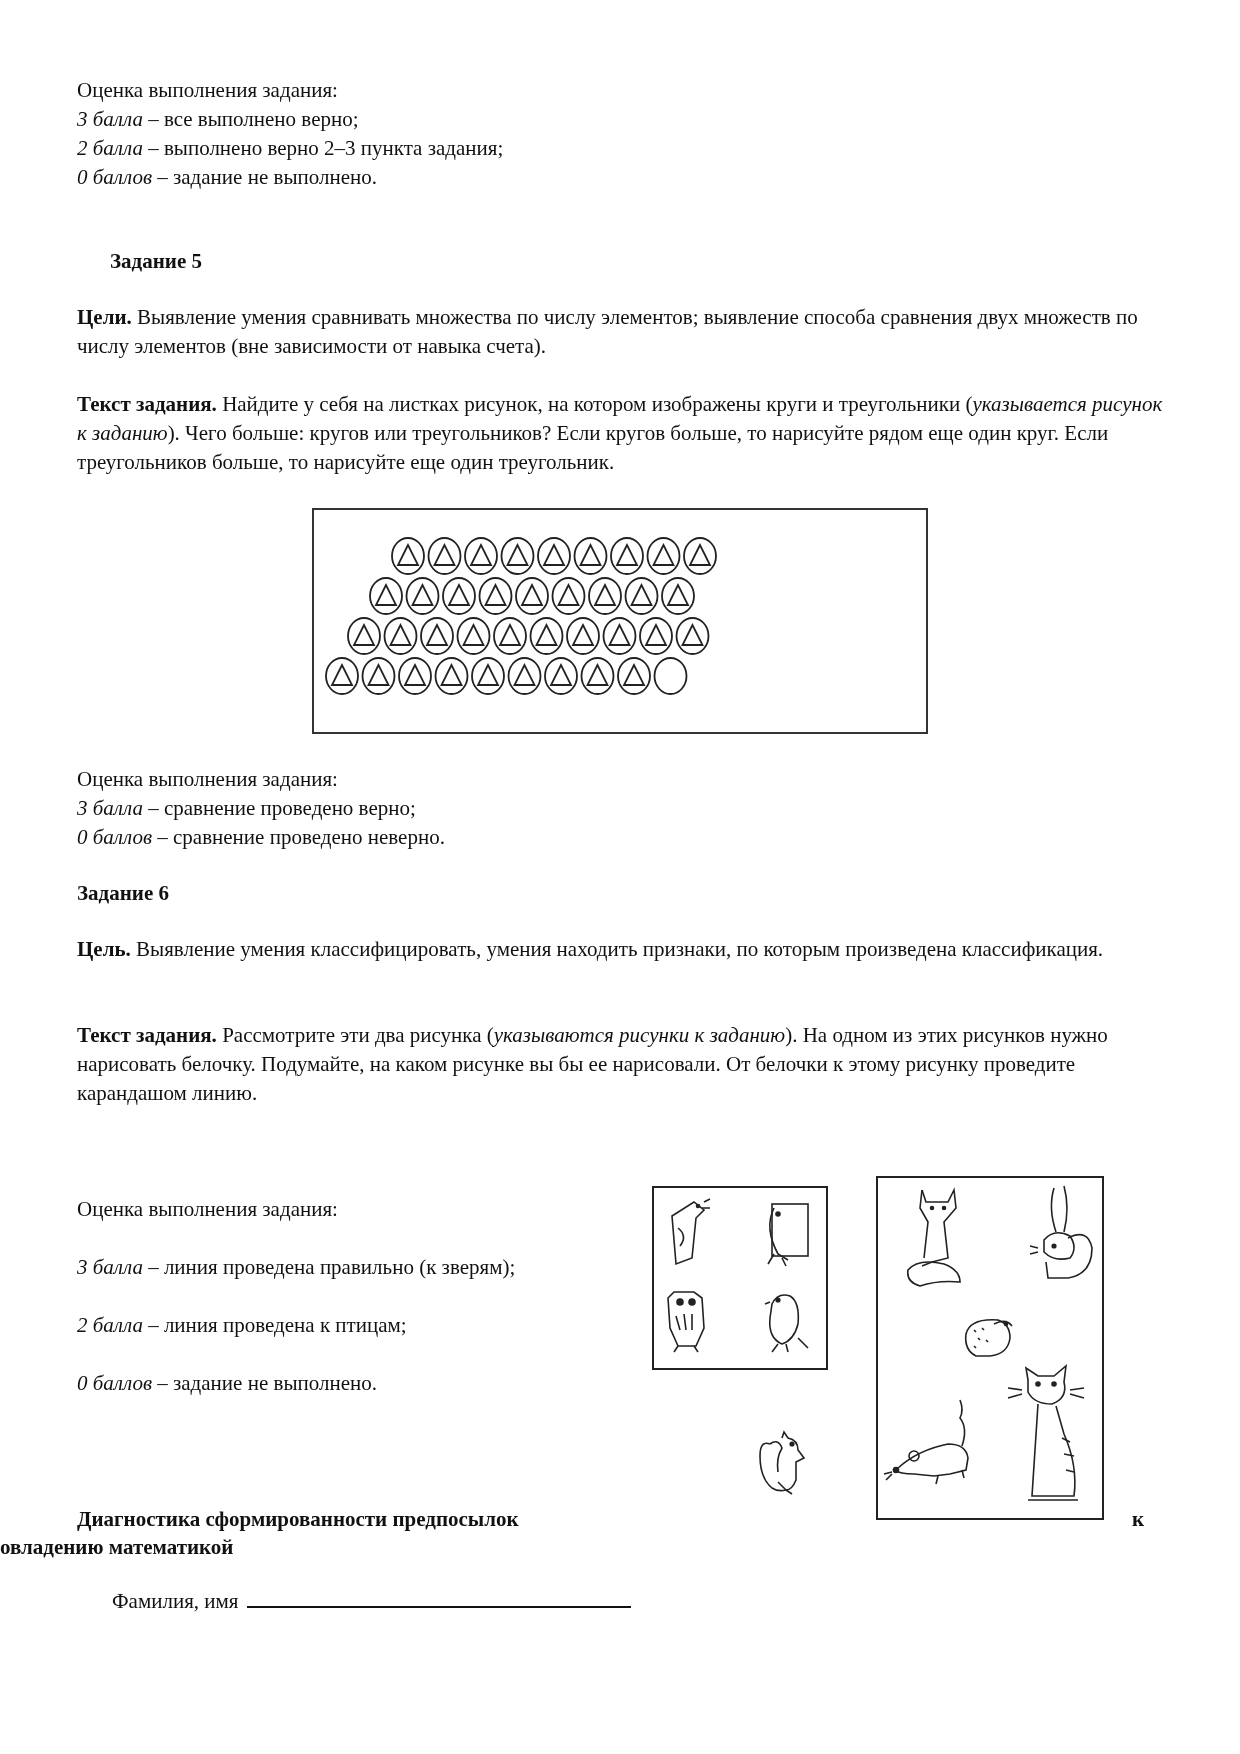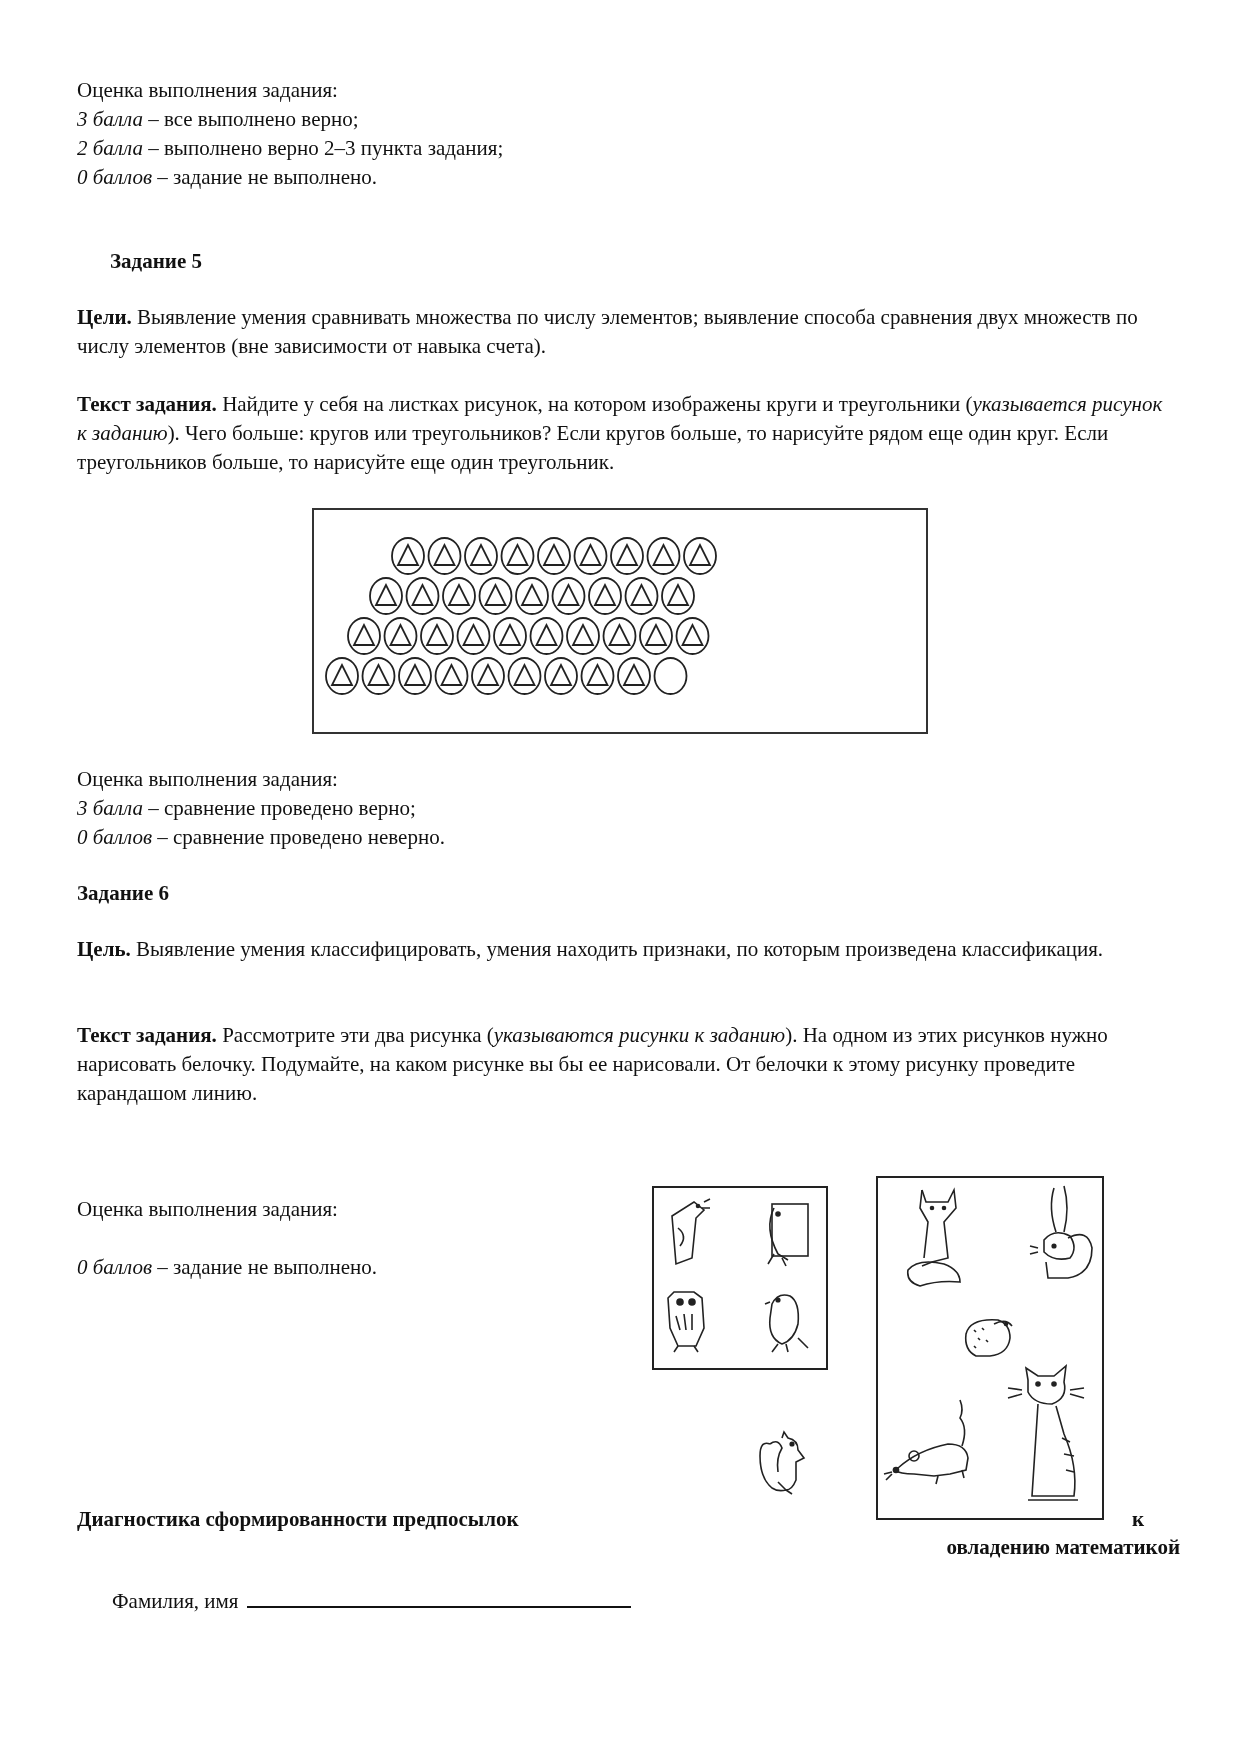--- a/index.html
+++ b/index.html
@@ -209,20 +209,22 @@
 <p class="abs p" style="left:77px; top:935px; width:1090px;">
   <b>Цель.</b><span> Выявление умения классифицировать, умения находить признаки, по которым произведена классификация.</span>
 </p>
 
 <p class="abs p" style="left:77px; top:1021px; width:1100px;">
   <b>Текст задания.</b><span> Рассмотрите эти два рисунка (</span><i>указываются рисунки к заданию</i><span>). На одном из этих рисунков нужно нарисовать белочку. Подумайте, на каком рисунке вы бы ее нарисовали. От белочки к этому рисунку проведите карандашом линию.</span>
 </p>
 
 <div class="abs" style="left:77px; top:1195px; width:560px; line-height:29px;">
   <p class="p">Оценка выполнения задания:</p>
+  <p class="p" style="margin-top:29px;"><i>3 балла</i><span> – линия проведена правильно (к зверям);</span></p>
+  <p class="p" style="margin-top:29px;"><i>2 балла</i><span> – линия проведена к птицам;</span></p>
   <p class="p" style="margin-top:29px;"><i>0 баллов</i><span> – задание не выполнено.</span></p>
 </div>
 
 <div class="abs pic-box" style="left:652px; top:1186px; width:172px; height:180px;">
   <svg width="172" height="180" viewBox="0 0 172 180">
     <g fill="none" stroke="#222" stroke-width="1.6">
       <path d="M18 28 L40 14 L50 22 L42 30 L38 70 L22 76 Z"></path>
       <path d="M24 40 Q34 48 26 58"></path>
       <circle cx="44" cy="18" r="1.5" fill="#222"></circle>
       <path d="M50 14 l6 -3 M48 20 l8 0"></path>
@@ -298,17 +300,17 @@
       <path d="M14 16 Q22 10 26 20 Q20 30 22 44"></path>
       <path d="M26 10 L28 4 L32 10 Q42 12 42 22 L48 30 L40 34 L40 52 Q36 62 30 62 L22 54"></path>
       <circle cx="36" cy="16" r="1.8" fill="#222"></circle>
       <path d="M30 62 l6 4"></path>
     </g>
   </svg>
 </div>
 
 <p class="abs p bold" style="left:77px; top:1505px;">Диагностика   сформированности предпосылок</p>
 <p class="abs p bold" style="left:1132px; top:1505px;">к</p>
-<p class="abs p bold" style="left:0; width:1240px; top:1533px; text-align:right; padding-right:60px; box-sizing:border-box;">овладению математикой</p>
+<p class="abs p bold" style="left:0; width:1240px; top:1533px; text-align:left; padding-right:60px; box-sizing:border-box;">овладению математикой</p>
 
 <p class="abs p" style="left:112px; top:1558px;margin-top:26px;">
   <span>Фамилия, имя</span><span class="underline-field"></span>
 </p>
 
 </body></html>

